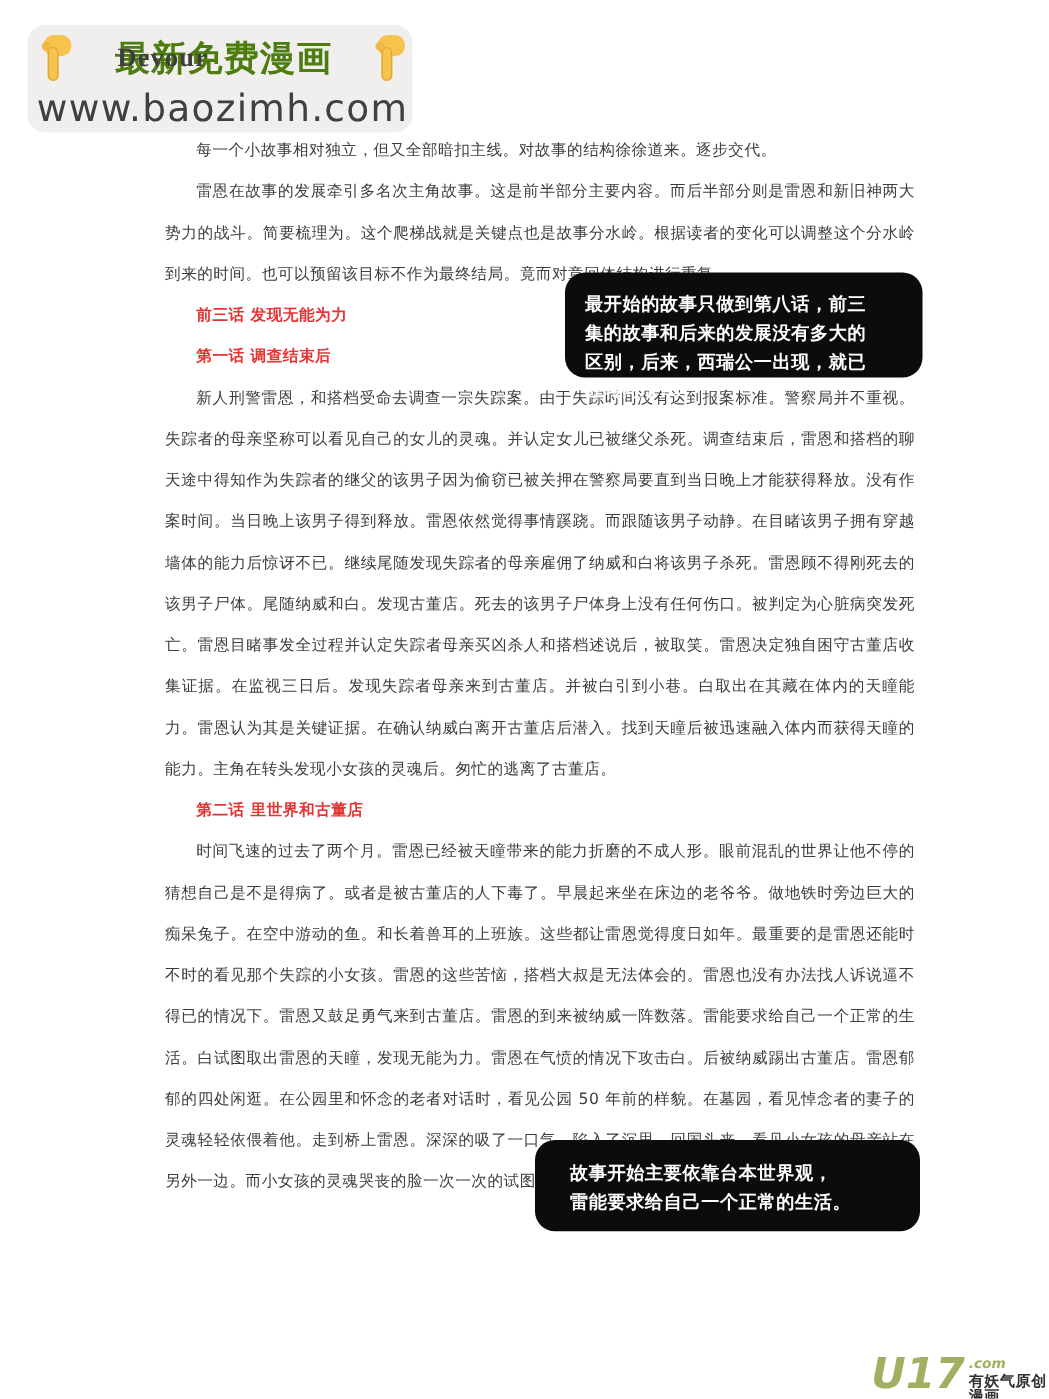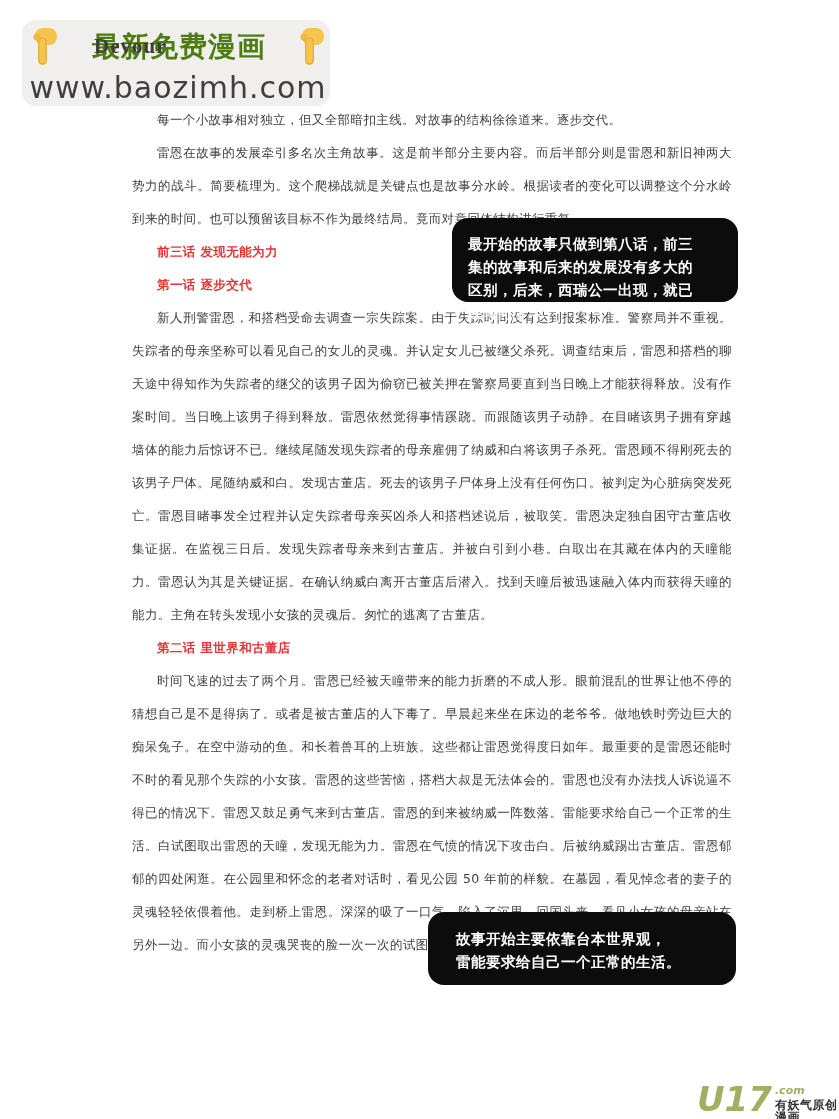--- a/index.html
+++ b/index.html
@@ -81,21 +81,21 @@
       </svg>
     </div>
     <div class="wm-url">www.baozimh.com</div>
     <div class="devour">Devour</div>
   </div>
 
   <div class="content">
     <p>每一个小故事相对独立，但又全部暗扣主线。对故事的结构徐徐道来。逐步交代。</p>
     <p>雷恩在故事的发展牵引多名次主角故事。这是前半部分主要内容。而后半部分则是雷恩和新旧神两大势力的战斗。简要梳理为。这个爬梯战就是关键点也是故事分水岭。根据读者的变化可以调整这个分水岭到来的时间。也可以预留该目标不作为最终结局。竟而对章回体结构进行重复。</p>
     <p class="red">前三话 发现无能为力</p>
-    <p class="red">第一话 逐步交代</p>
+    <p class="red">第一话 调查结束后</p>
     <p>新人刑警雷恩，和搭档受命去调查一宗失踪案。由于失踪时间没有达到报案标准。警察局并不重视。失踪者的母亲坚称可以看见自己的女儿的灵魂。并认定女儿已被继父杀死。调查结束后，雷恩和搭档的聊天途中得知作为失踪者的继父的该男子因为偷窃已被关押在警察局要直到当日晚上才能获得释放。没有作案时间。当日晚上该男子得到释放。雷恩依然觉得事情蹊跷。而跟随该男子动静。在目睹该男子拥有穿越墙体的能力后惊讶不已。继续尾随发现失踪者的母亲雇佣了纳威和白将该男子杀死。雷恩顾不得刚死去的该男子尸体。尾随纳威和白。发现古董店。死去的该男子尸体身上没有任何伤口。被判定为心脏病突发死亡。雷恩目睹事发全过程并认定失踪者母亲买凶杀人和搭档述说后，被取笑。雷恩决定独自困守古董店收集证据。在监视三日后。发现失踪者母亲来到古董店。并被白引到小巷。白取出在其藏在体内的天瞳能力。雷恩认为其是关键证据。在确认纳威白离开古董店后潜入。找到天瞳后被迅速融入体内而获得天瞳的能力。主角在转头发现小女孩的灵魂后。匆忙的逃离了古董店。</p>
     <p class="red">第二话 里世界和古董店</p>
     <p>时间飞速的过去了两个月。雷恩已经被天瞳带来的能力折磨的不成人形。眼前混乱的世界让他不停的猜想自己是不是得病了。或者是被古董店的人下毒了。早晨起来坐在床边的老爷爷。做地铁时旁边巨大的痴呆兔子。在空中游动的鱼。和长着兽耳的上班族。这些都让雷恩觉得度日如年。最重要的是雷恩还能时不时的看见那个失踪的小女孩。雷恩的这些苦恼，搭档大叔是无法体会的。雷恩也没有办法找人诉说逼不得已的情况下。雷恩又鼓足勇气来到古董店。雷恩的到来被纳威一阵数落。雷能要求给自己一个正常的生活。白试图取出雷恩的天瞳，发现无能为力。雷恩在气愤的情况下攻击白。后被纳威踢出古董店。雷恩郁郁的四处闲逛。在公园里和怀念的老者对话时，看见公园 50 年前的样貌。在墓园，看见悼念者的妻子的灵魂轻轻依偎着他。走到桥上雷恩。深深的吸了一口气。陷入了沉思。回国头来。看见小女孩的母亲站在另外一边。而小女孩的灵魂哭丧的脸一次一次的试图拉住母亲的手。雷恩</p>
   </div>
 
   <div class="bubble bubble-top">最开始的故事只做到第八话，前三集的故事和后来的发展没有多大的区别，后来，西瑞公一出现，就已经转向了...</div>
 
   <div class="bubble bubble-bottom">
     <span>故事开始主要依靠台本世界观，</span><br>
     <span>雷能要求给自己一个正常的生活。</span>

